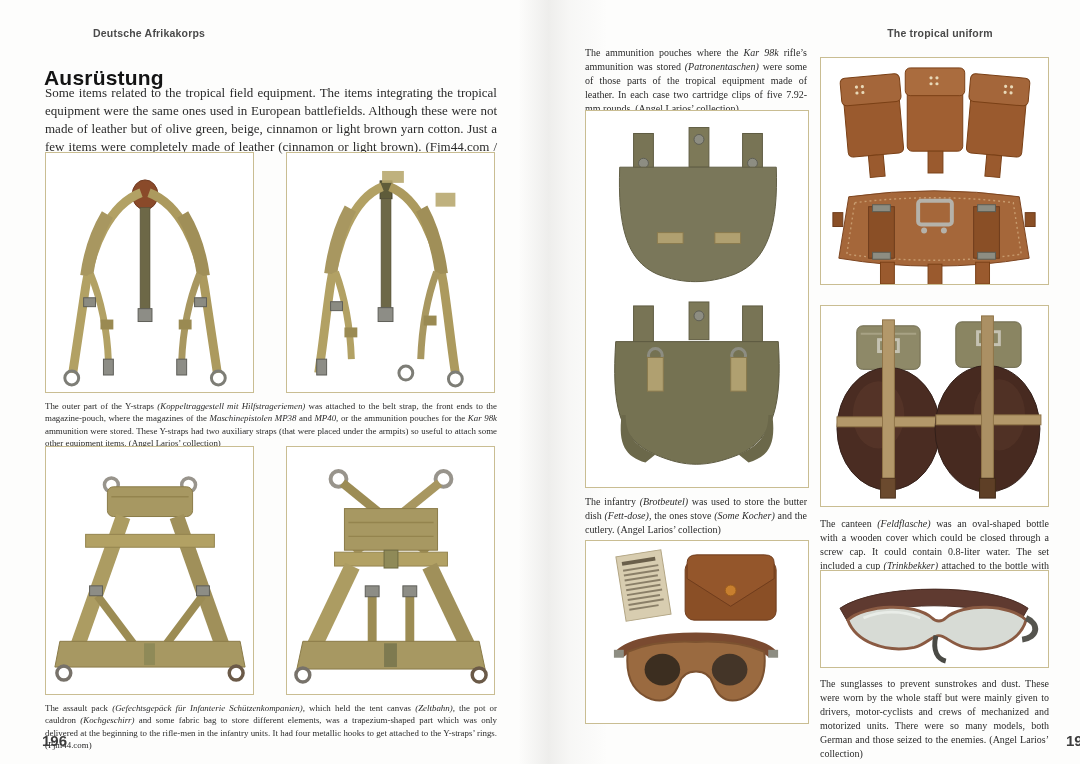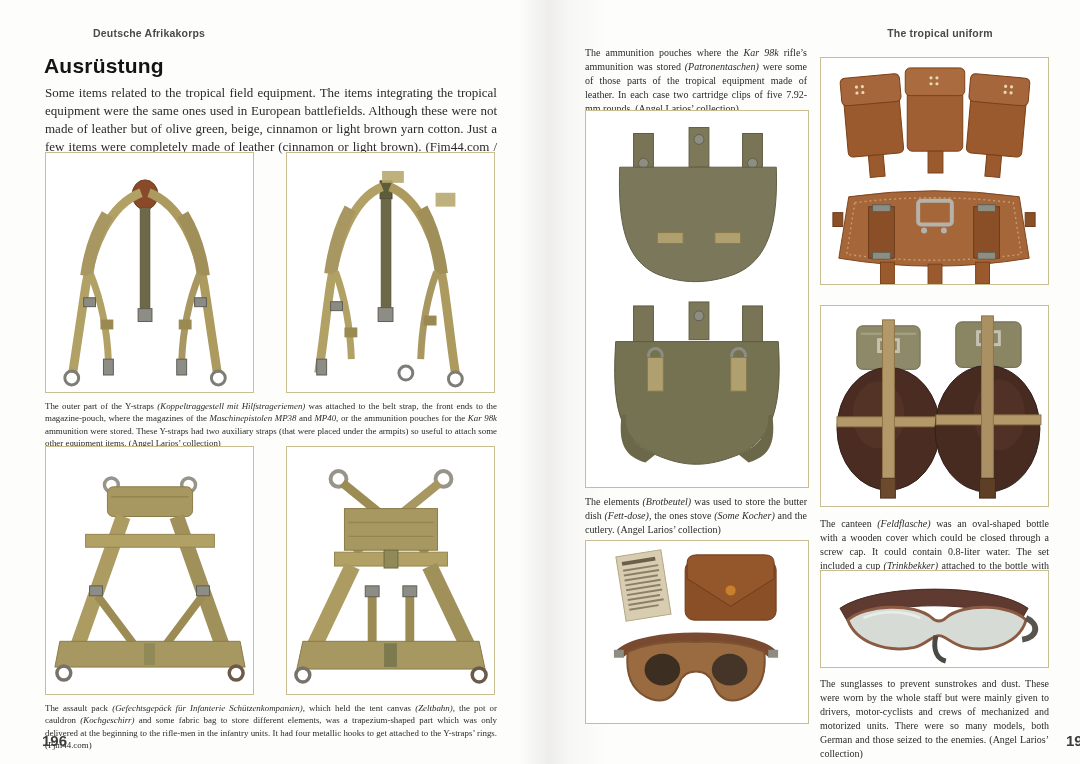--- a/index.html
+++ b/index.html
@@ -23,21 +23,21 @@
 </style>
 </head>
 <body>
 
 <div class="abs gutter"></div>
 
 <section>
 
   <div class="abs running-header" style="left:45px;top:27px;margin-left:48px;">Deutsche Afrikakorps</div>
 
-  <h1 class="abs page-title" style="left:44px;top:54px;margin:0;">Ausrüstung</h1>
+  <h1 class="abs page-title" style="left:44px;top:66px;margin:0;">Ausrüstung</h1>
 
   <p class="abs body-text" style="left:45px;top:84px;width:452px;margin:0;"><span>Some items related to the tropical field equipment. The items integrating the tropical equipment were the same ones used in European battlefields. Although these were not made of leather but of olive green, beige, cinnamon or light brown yarn cotton. Just a few items were completely made of leather (cinnamon or light brown). (Fjm44.com / Angel Larios’ collection)</span></p>
 
   <div class="abs frame" style="left:45px;top:152px;width:209px;height:241px;">
     <svg viewBox="0 0 209 241">
       <g>
         <ellipse cx="100" cy="42" rx="13" ry="15" fill="#8a4a2a" stroke="#6f3a20"></ellipse>
         <path d="M96,40 C64,52 46,95 40,135 C35,168 31,196 27,222" fill="none" stroke="#b2a164" stroke-width="9"></path>
         <path d="M104,40 C136,52 154,95 160,135 C165,168 169,196 173,222" fill="none" stroke="#ac9a5e" stroke-width="9"></path>
         <path d="M62,62 C50,82 44,102 41,124" fill="none" stroke="#a89760" stroke-width="13"></path>
@@ -165,21 +165,21 @@
         <path d="M10,110 C6,140 14,152 34,158 L44,150 C20,140 14,126 14,110 Z" fill="#6b684a"></path>
         <path d="M162,110 C166,140 158,152 138,158 L128,150 C152,140 158,126 158,110 Z" fill="#6b684a"></path>
         <circle cx="44" cy="50" r="7" fill="none" stroke="#8d8d82" stroke-width="3"></circle>
         <circle cx="128" cy="50" r="7" fill="none" stroke="#8d8d82" stroke-width="3"></circle>
         <rect x="36" y="52" width="16" height="34" fill="#b0a070" stroke="#8a7a4e"></rect>
         <rect x="120" y="52" width="16" height="34" fill="#b0a070" stroke="#8a7a4e"></rect>
       </g>
     </svg>
   </div>
 
-  <p class="abs col-text" style="left:585px;top:495px;width:222px;margin:0;"><span>The elements </span><span class="it">(Brotbeutel)</span><span> was used to store the butter dish </span><span class="it">(Fett-dose),</span><span> the ones stove </span><span class="it">(Some Kocher)</span><span> and the cutlery. (Angel Larios’ collection)</span></p>
+  <p class="abs col-text" style="left:585px;top:495px;width:222px;margin:0;"><span>The infantry </span><span class="it">(Brotbeutel)</span><span> was used to store the butter dish </span><span class="it">(Fett-dose),</span><span> the ones stove </span><span class="it">(Some Kocher)</span><span> and the cutlery. (Angel Larios’ collection)</span></p>
 
   <div class="abs frame" style="left:585px;top:540px;width:224px;height:184px;">
     <svg viewBox="0 0 224 184">
       <g transform="translate(30,16) rotate(-9)">
         <rect x="0" y="0" width="46" height="66" fill="#d8cdb0" stroke="#b2a584"></rect>
         <rect x="5" y="6" width="34" height="4" fill="#6a5f4a"></rect>
         <rect x="5" y="14" width="36" height="2" fill="#8a7f68"></rect>
         <rect x="5" y="19" width="36" height="2" fill="#8a7f68"></rect>
         <rect x="5" y="24" width="34" height="2" fill="#8a7f68"></rect>
         <rect x="5" y="29" width="36" height="2" fill="#8a7f68"></rect>

